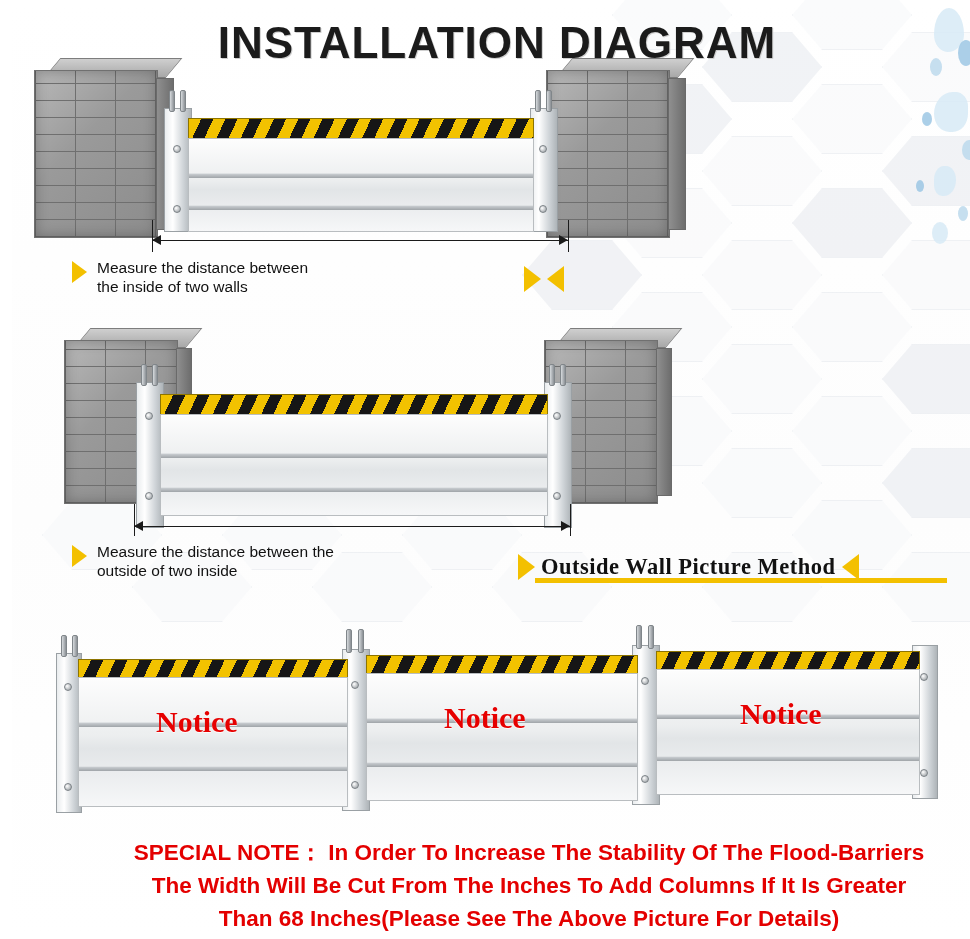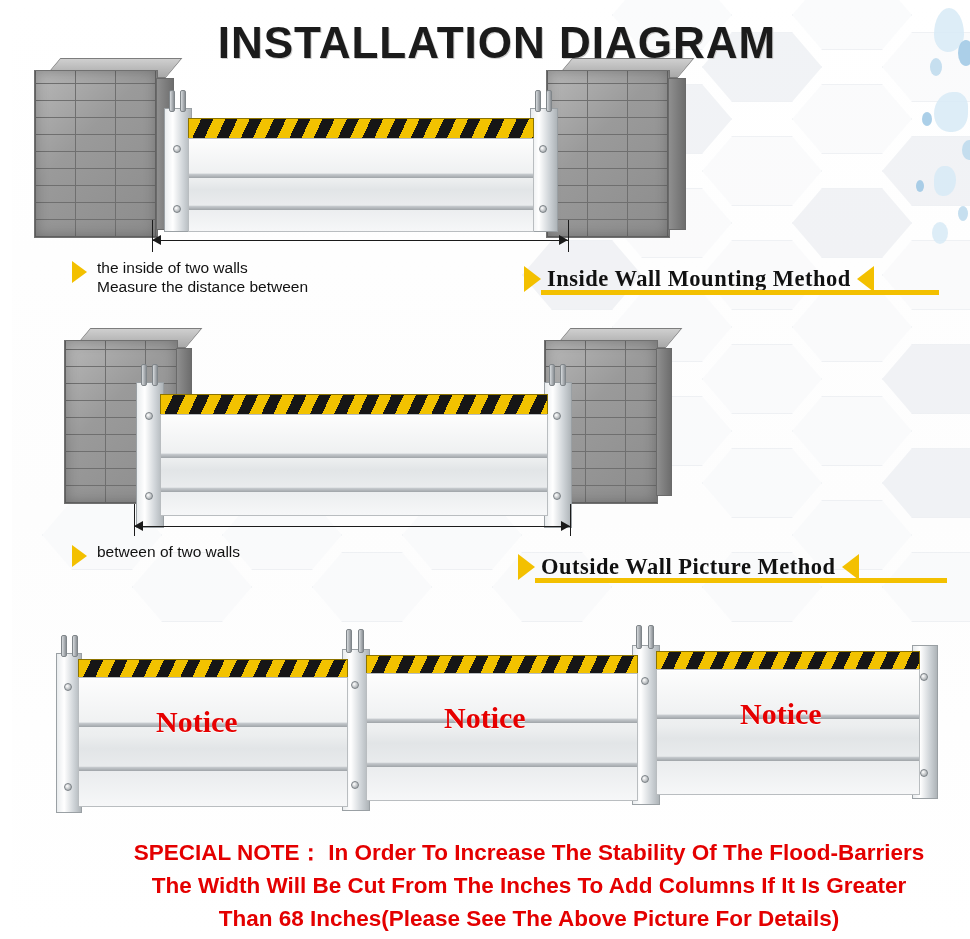--- a/index.html
+++ b/index.html
@@ -269,31 +269,27 @@
 
     <div class="dimtick" style="left:140px;top:220px;height:32px;"></div>
     <div class="dimtick" style="left:556px;top:220px;height:32px;"></div>
     <div class="dimline" style="left:140px;top:240px;width:416px;"></div>
     <div class="arrowL" style="left:140px;top:235px;"></div>
     <div class="arrowR" style="left:547px;top:235px;"></div>
 
     <div class="callout" style="left:60px;top:258px;width:380px;">
       <div class="chev"></div>
       <div class="callout-text">
+        <div>Measure the distance between</div>
         <div>the inside of two walls</div>
-        <div>Measure the distance between</div>
       </div>
     </div>
 
     <div class="banner" style="left:512px;top:266px;">
       <div class="tri"></div>
-      <div class="label">
-        <span>Inside Wall Mounting Method</span>
-        <span class="underline" style="width:398px;"></span>
-      </div>
       <div class="tri-end" style="margin-left:6px;"></div>
     </div>
   </div>
 
   <div class="scene" style="left:0;top:290px;width:970px;height:320px;">
 
     <div class="brick-top" style="left:70px;top:38px;width:110px;height:18px;"></div>
     <div class="brick" style="left:52px;top:50px;width:112px;height:162px;"></div>
     <div class="brick-side" style="left:164px;top:58px;width:14px;height:146px;"></div>
 
@@ -321,21 +317,22 @@
 
     <div class="dimtick" style="left:122px;top:214px;height:32px;"></div>
     <div class="dimtick" style="left:558px;top:214px;height:32px;"></div>
     <div class="dimline" style="left:122px;top:236px;width:436px;"></div>
     <div class="arrowL" style="left:122px;top:231px;"></div>
     <div class="arrowR" style="left:549px;top:231px;"></div>
 
     <div class="callout" style="left:60px;top:252px;width:420px;">
       <div class="chev"></div>
       <div class="callout-text">
-        <div>between of two walls</div>
+        <div>Measure the distance between the</div>
+        <div>outside of two inside</div>
       </div>
     </div>
 
     <div class="banner" style="left:506px;top:264px;">
       <div class="tri"></div>
       <div class="label">
         <span>Outside Wall Picture Method</span>
         <span class="underline" style="width:412px;"></span>
       </div>
       <div class="tri-end" style="margin-left:6px;"></div>

